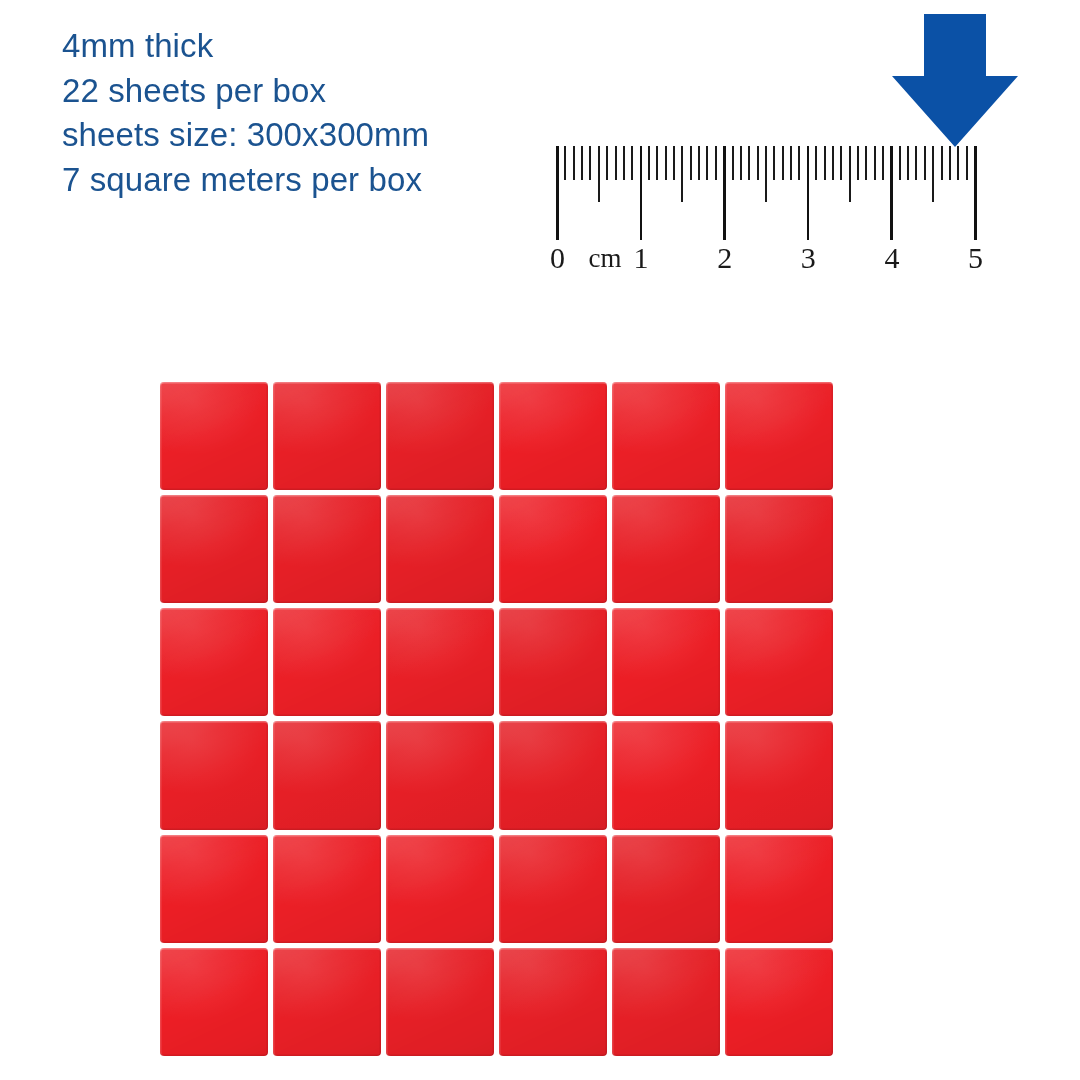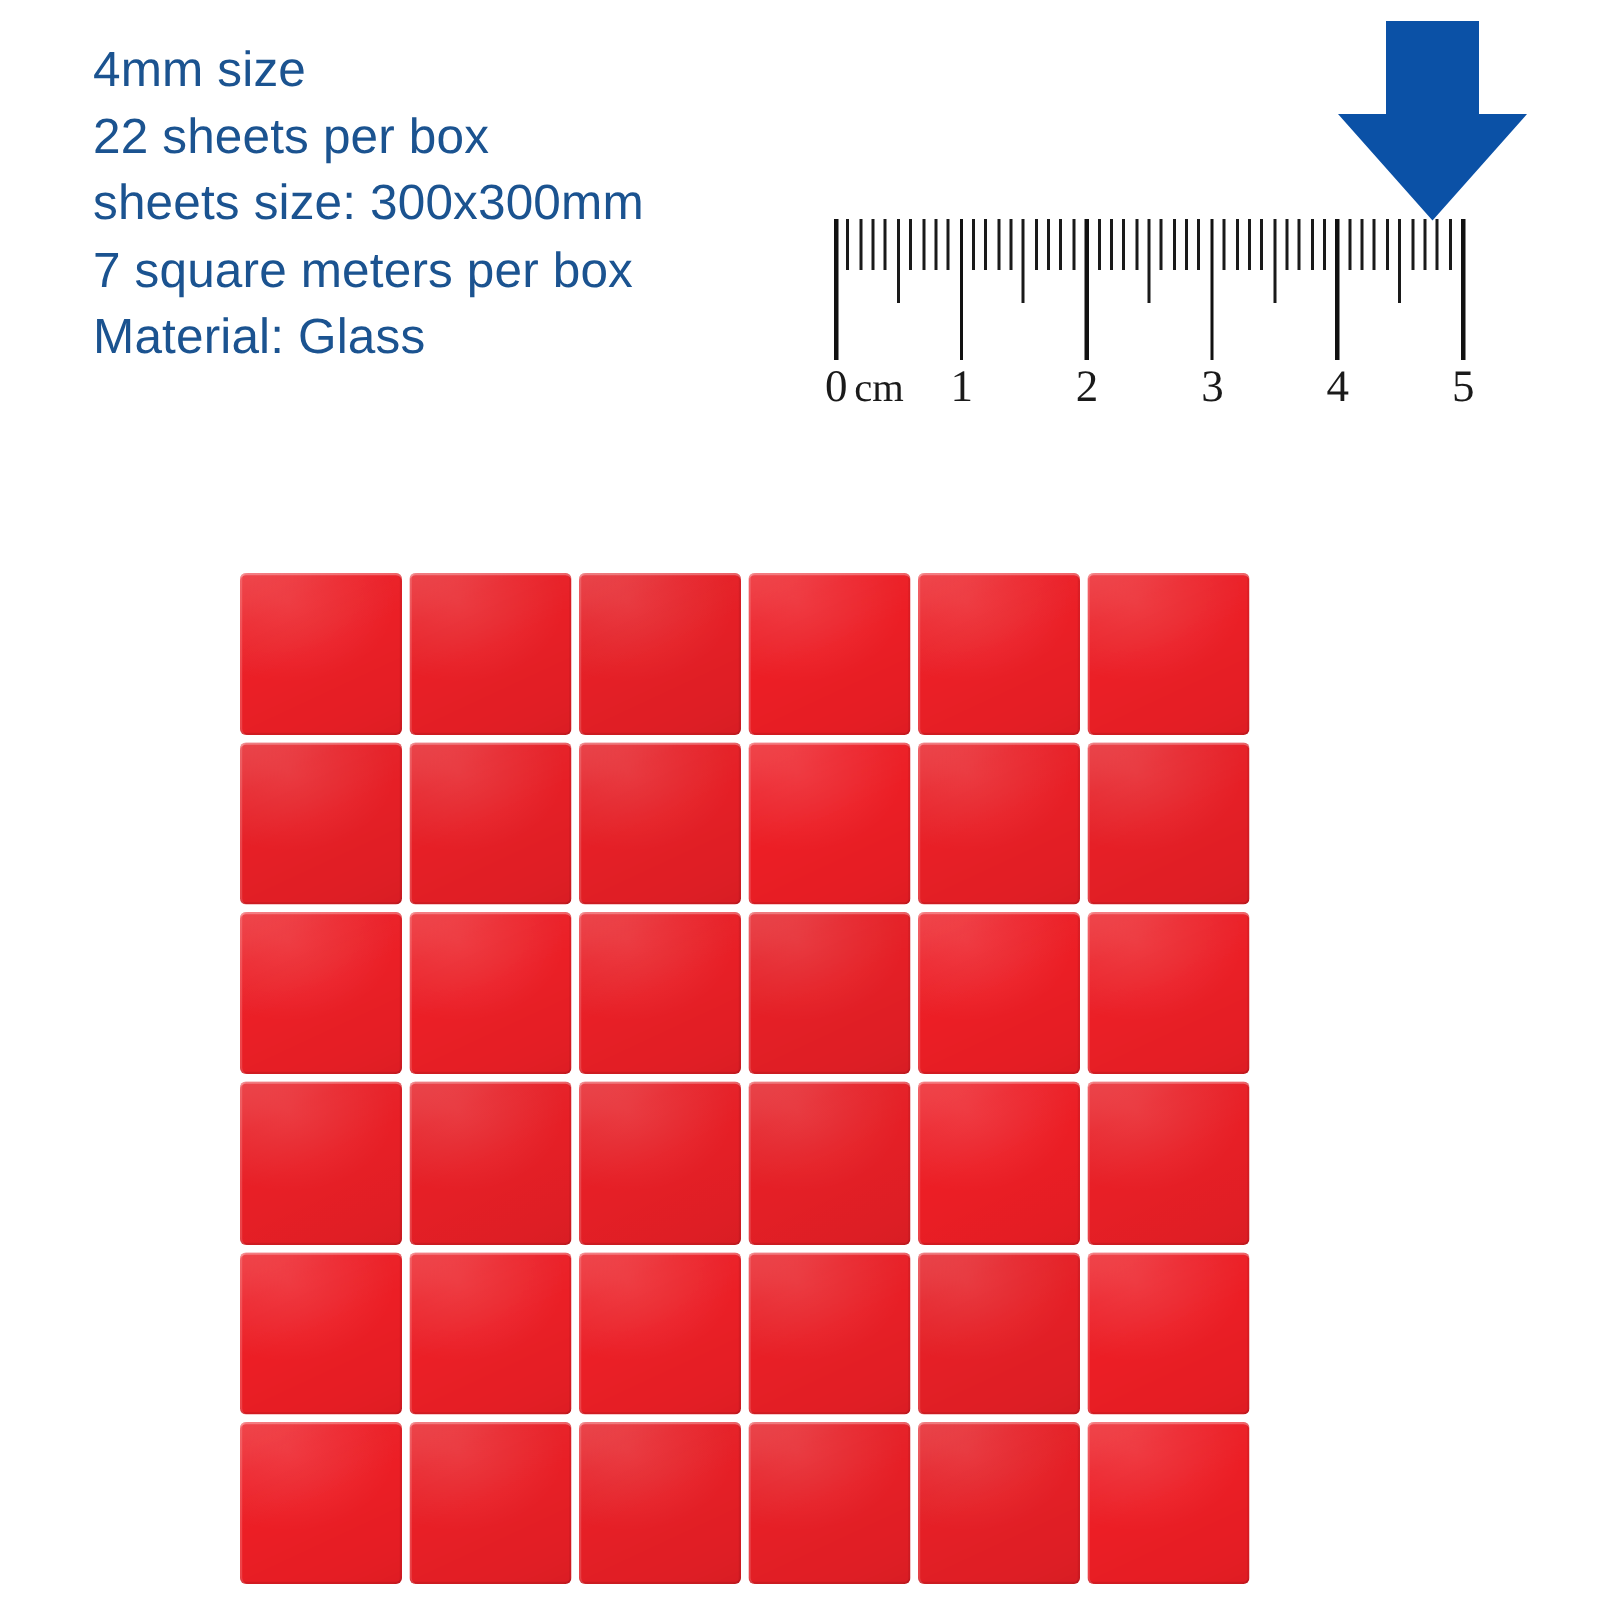--- a/index.html
+++ b/index.html
@@ -133,25 +133,24 @@
   
   .tile.v1 { filter: brightness(1.012); }
   .tile.v2 { filter: brightness(0.988); }
   .tile.v3 { filter: brightness(1.004) saturate(1.02); }
   .tile.v4 { filter: brightness(0.996) saturate(0.99); }
 </style>
 </head>
 <body>
 
 <ul id="spec-list">
-  <li>4mm size</li>
+  <li>4mm thick</li>
   <li>22 sheets per box</li>
   <li>sheets size: 300x300mm</li>
   <li>7 square meters per box</li>
-  <li>Material: Glass</li>
 </ul>
 
 <div id="arrow-wrap">
   <svg width="136" height="134" viewBox="0 0 136 134" xmlns="http://www.w3.org/2000/svg">
     <polygon points="38,0 100,0 100,62 132,62 69,133 6,62 38,62" fill="#0b51a6"></polygon>
   </svg>
 </div>
 
 <div id="ruler">
   <div id="ruler-ticks">
@@ -207,21 +206,21 @@
       <div class="tick mm" style="left: 409.64px;"></div>
       <div class="tick cm" style="left: 418px;"></div>
     </div>
   <div id="ruler-labels">
       <span class="rlabel" style="left: 1.5px;">0</span>
       <span class="rlabel" style="left: 85.1px;">1</span>
       <span class="rlabel" style="left: 168.7px;">2</span>
       <span class="rlabel" style="left: 252.3px;">3</span>
       <span class="rlabel" style="left: 335.9px;">4</span>
       <span class="rlabel" style="left: 419.5px;">5</span>
-      <span class="rlabel unit" style="left: 30px;">cm</span>
+      <span class="rlabel unit" style="left: 49px;">cm</span>
     </div>
 </div>
 
 <div id="tile-sheet" style="background: rgb(255, 255, 255);">
     <div class="tile v1" style="background: linear-gradient(155deg, rgba(255, 255, 255, 0.13) 0%, rgba(255, 255, 255, 0.03) 22%, rgba(255, 255, 255, 0) 48%, rgba(0, 0, 0, 0.035) 86%, rgba(0, 0, 0, 0.06) 100%), rgb(232, 31, 38);"></div>
     <div class="tile" style="background: linear-gradient(155deg, rgba(255, 255, 255, 0.13) 0%, rgba(255, 255, 255, 0.03) 22%, rgba(255, 255, 255, 0) 48%, rgba(0, 0, 0, 0.035) 86%, rgba(0, 0, 0, 0.06) 100%), rgb(232, 31, 38);"></div>
     <div class="tile v2" style="background: linear-gradient(155deg, rgba(255, 255, 255, 0.13) 0%, rgba(255, 255, 255, 0.03) 22%, rgba(255, 255, 255, 0) 48%, rgba(0, 0, 0, 0.035) 86%, rgba(0, 0, 0, 0.06) 100%), rgb(232, 31, 38);"></div>
     <div class="tile v3" style="background: linear-gradient(155deg, rgba(255, 255, 255, 0.13) 0%, rgba(255, 255, 255, 0.03) 22%, rgba(255, 255, 255, 0) 48%, rgba(0, 0, 0, 0.035) 86%, rgba(0, 0, 0, 0.06) 100%), rgb(232, 31, 38);"></div>
     <div class="tile v1" style="background: linear-gradient(155deg, rgba(255, 255, 255, 0.13) 0%, rgba(255, 255, 255, 0.03) 22%, rgba(255, 255, 255, 0) 48%, rgba(0, 0, 0, 0.035) 86%, rgba(0, 0, 0, 0.06) 100%), rgb(232, 31, 38);"></div>
     <div class="tile v1" style="background: linear-gradient(155deg, rgba(255, 255, 255, 0.13) 0%, rgba(255, 255, 255, 0.03) 22%, rgba(255, 255, 255, 0) 48%, rgba(0, 0, 0, 0.035) 86%, rgba(0, 0, 0, 0.06) 100%), rgb(232, 31, 38);"></div>

